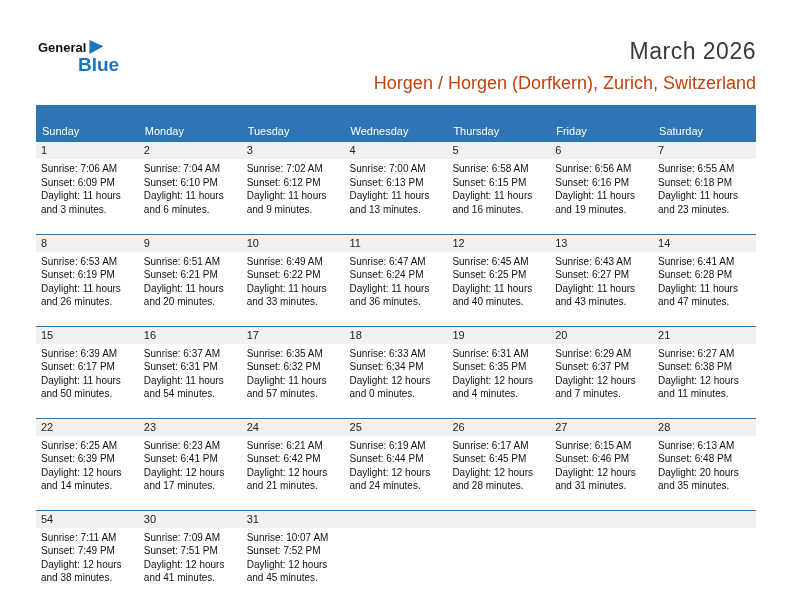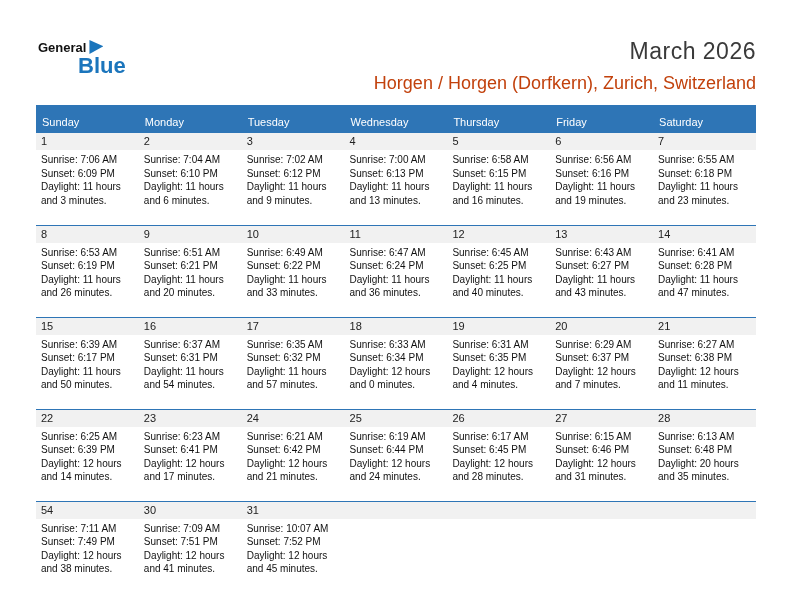--- a/index.html
+++ b/index.html
@@ -3,30 +3,30 @@
 <meta charset="utf-8">
 <style>
   * { margin: 0; padding: 0; box-sizing: border-box; }
   html, body { width: 792px; height: 612px; background: #ffffff; font-family: "Liberation Sans", sans-serif; }
   .page { position: relative; width: 792px; height: 612px; background: #fff; overflow: hidden; }
 
   
   .logo { position: absolute; left: 38px; top: 40px; line-height: 1; }
   .logo-line1 { font-size: 13px; font-weight: bold; color: #111; display: flex; align-items: center; }
   .logo-triangle { display: inline-block; width: 14px; height: 14px; margin-left: 3px; background: var(--logo-blue, #1B75BC); clip-path: polygon(0 0, 100% 45%, 0 100%); }
-  .logo-line2 { font-size: 22px; font-weight: bold; color: var(--logo-blue, #1B75BC); margin-left: 40px; margin-top: 1px; }
+  .logo-line2 { font-size: 19px; font-weight: bold; color: var(--logo-blue, #1B75BC); margin-left: 40px; margin-top: 1px; }
 
   
   .titles { position: absolute; right: 36px; top: 38px; text-align: right; }
   .page-title { font-size: 23px; font-weight: 400; color: #3a3a3a; letter-spacing: 0.5px; }
   .page-subtitle { font-size: 18px; font-weight: 400; color: #c2410c; margin-top: 8px; }
 
   
   table.calendar { position: absolute; left: 36px; top: 105px; width: 720px; border-collapse: collapse; table-layout: fixed; }
-  thead th { background: var(--header-blue, #2E75B6); color: #ffffff; font-size: 11px; font-weight: 400; text-align: left; padding: 11px 2px 5px 6px; height: 20px; }
+  thead th { background: var(--header-blue, #2E75B6); color: #ffffff; font-size: 11px; font-weight: 400; text-align: left; padding: 20px 2px 5px 6px; height: 20px; }
   tbody tr { height: 92px; border-top: 1px solid var(--row-line, #2E75B6); }
   tbody tr:first-child { border-top: none; }
   tbody td { vertical-align: top; padding: 0; }
   .day-strip { background: var(--strip-gray, #F1F1F1); height: 17px; font-size: 11px; color: #222; padding: 2px 0 0 5px; }
   .day-details { padding: 3px 3px 0 5px; }
   .detail-line { font-size: 10px; line-height: 13.5px; color: #111; }
 </style>
 </head>
 <body>
 

